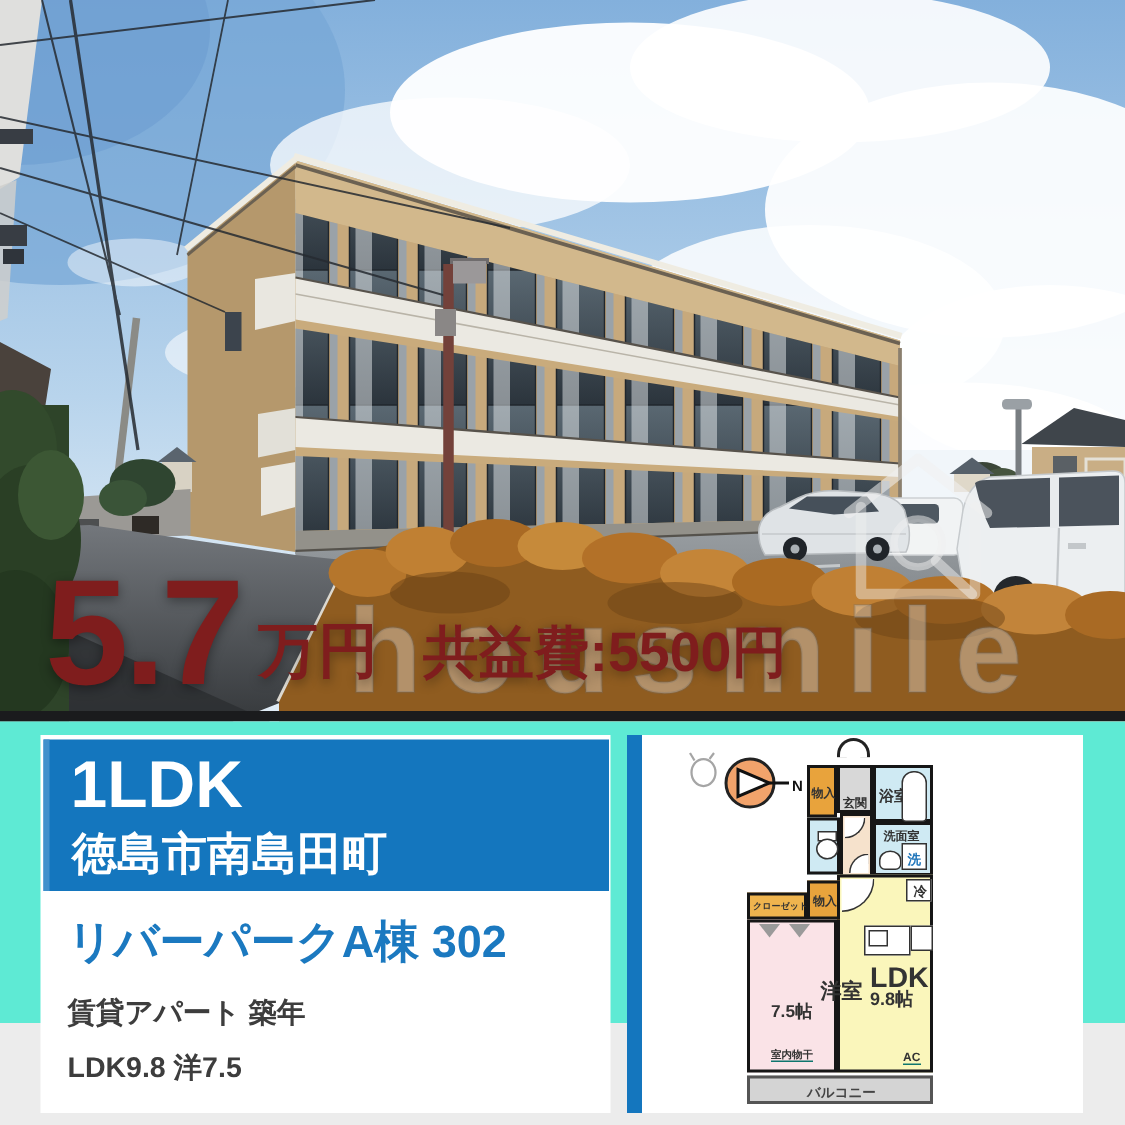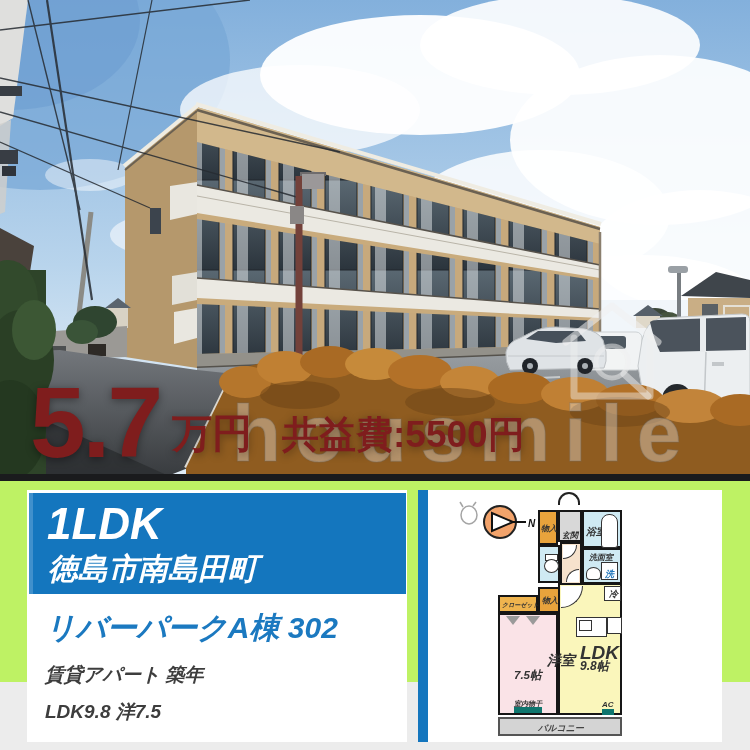--- a/index.html
+++ b/index.html
@@ -7,21 +7,21 @@
        font-family:"Liberation Sans","DejaVu Sans",sans-serif;}
   
   .photo{position:absolute;left:0;top:0;width:750px;height:481px;}
   .photo svg{display:block;}
   .price{position:absolute;left:30px;top:381px;display:flex;align-items:flex-end;color:#7f1d1d;
          text-shadow:0 2px 8px rgba(0,0,0,.4);white-space:nowrap;}
   .price-amount{font-size:100px;font-weight:700;line-height:.82;letter-spacing:-3px;}
   .price-unit{font-size:40px;font-weight:700;margin-left:12px;margin-bottom:2px;}
   .price-fee{font-size:37px;font-weight:700;margin-left:30px;margin-bottom:3px;}
   
-  .bottom{position:absolute;left:0;top:481px;width:750px;height:201px;background:#bef264;font-style:italic;}
+  .bottom{position:absolute;left:0;top:481px;width:750px;height:201px;background:#5eead4;}
   .card-left{position:absolute;left:27px;top:9px;width:380px;height:252px;background:#fff;}
   .banner{position:absolute;left:2px;top:3px;width:377px;height:101px;background:#1476be;
           border-left:4px solid #4090cc;box-sizing:border-box;color:#fff;overflow:hidden;}
   .banner-line1{display:flex;gap:38px;font-size:44px;font-weight:700;padding:8px 0 0 14px;line-height:1.05;}
   .banner-line2{font-size:30px;font-weight:700;padding:2px 0 0 15px;}
   .details{position:absolute;left:18px;top:118px;width:350px;}
   .details-title{font-size:30px;font-weight:700;color:#1b79c0;margin-bottom:13px;white-space:nowrap;}
   .details-line{font-size:19px;font-weight:600;color:#3d3d3d;margin-bottom:11px;white-space:nowrap;}
   .plan-stripe{position:absolute;left:418px;top:9px;width:10px;height:252px;background:#1476be;}
   .card-right{position:absolute;left:428px;top:9px;width:294px;height:252px;background:#fff;}
@@ -36,21 +36,21 @@
        border:1.5px solid #333;border-radius:50%;}
   .toilet-tank{position:absolute;left:5px;top:7px;width:11px;height:5px;background:#fff;border:1.5px solid #333;}
   .basin{position:absolute;left:2px;bottom:2px;width:13px;height:11px;background:#fff;
        border:1.5px solid #333;border-radius:50% 50% 4px 4px;}
   .washer{position:absolute;right:2px;bottom:2px;width:15px;height:16px;background:#fff;
        border:1.5px solid #333;text-align:center;}
   .kitchen{position:absolute;background:#fff;border:1.5px solid #333;box-sizing:border-box;}
   .stove{position:absolute;left:2px;top:2px;width:11px;height:9px;border:1px solid #333;background:#fff;}
   .vmark{position:absolute;width:0;height:0;border-left:7px solid transparent;
        border-right:7px solid transparent;border-top:9px solid #9a9a9a;}
-  .underline{border-bottom:6px solid #0f766e;}
+  .underline{border-bottom:1px solid #0f766e;}
 </style>
 </head>
 <body>
 
 <div id="app">
 
   <div class="photo">
     <svg width="750" height="481" viewBox="0 0 750 481">
       <defs>
         <linearGradient id="skyGrad" x1="0" y1="0" x2="0" y2="1">

